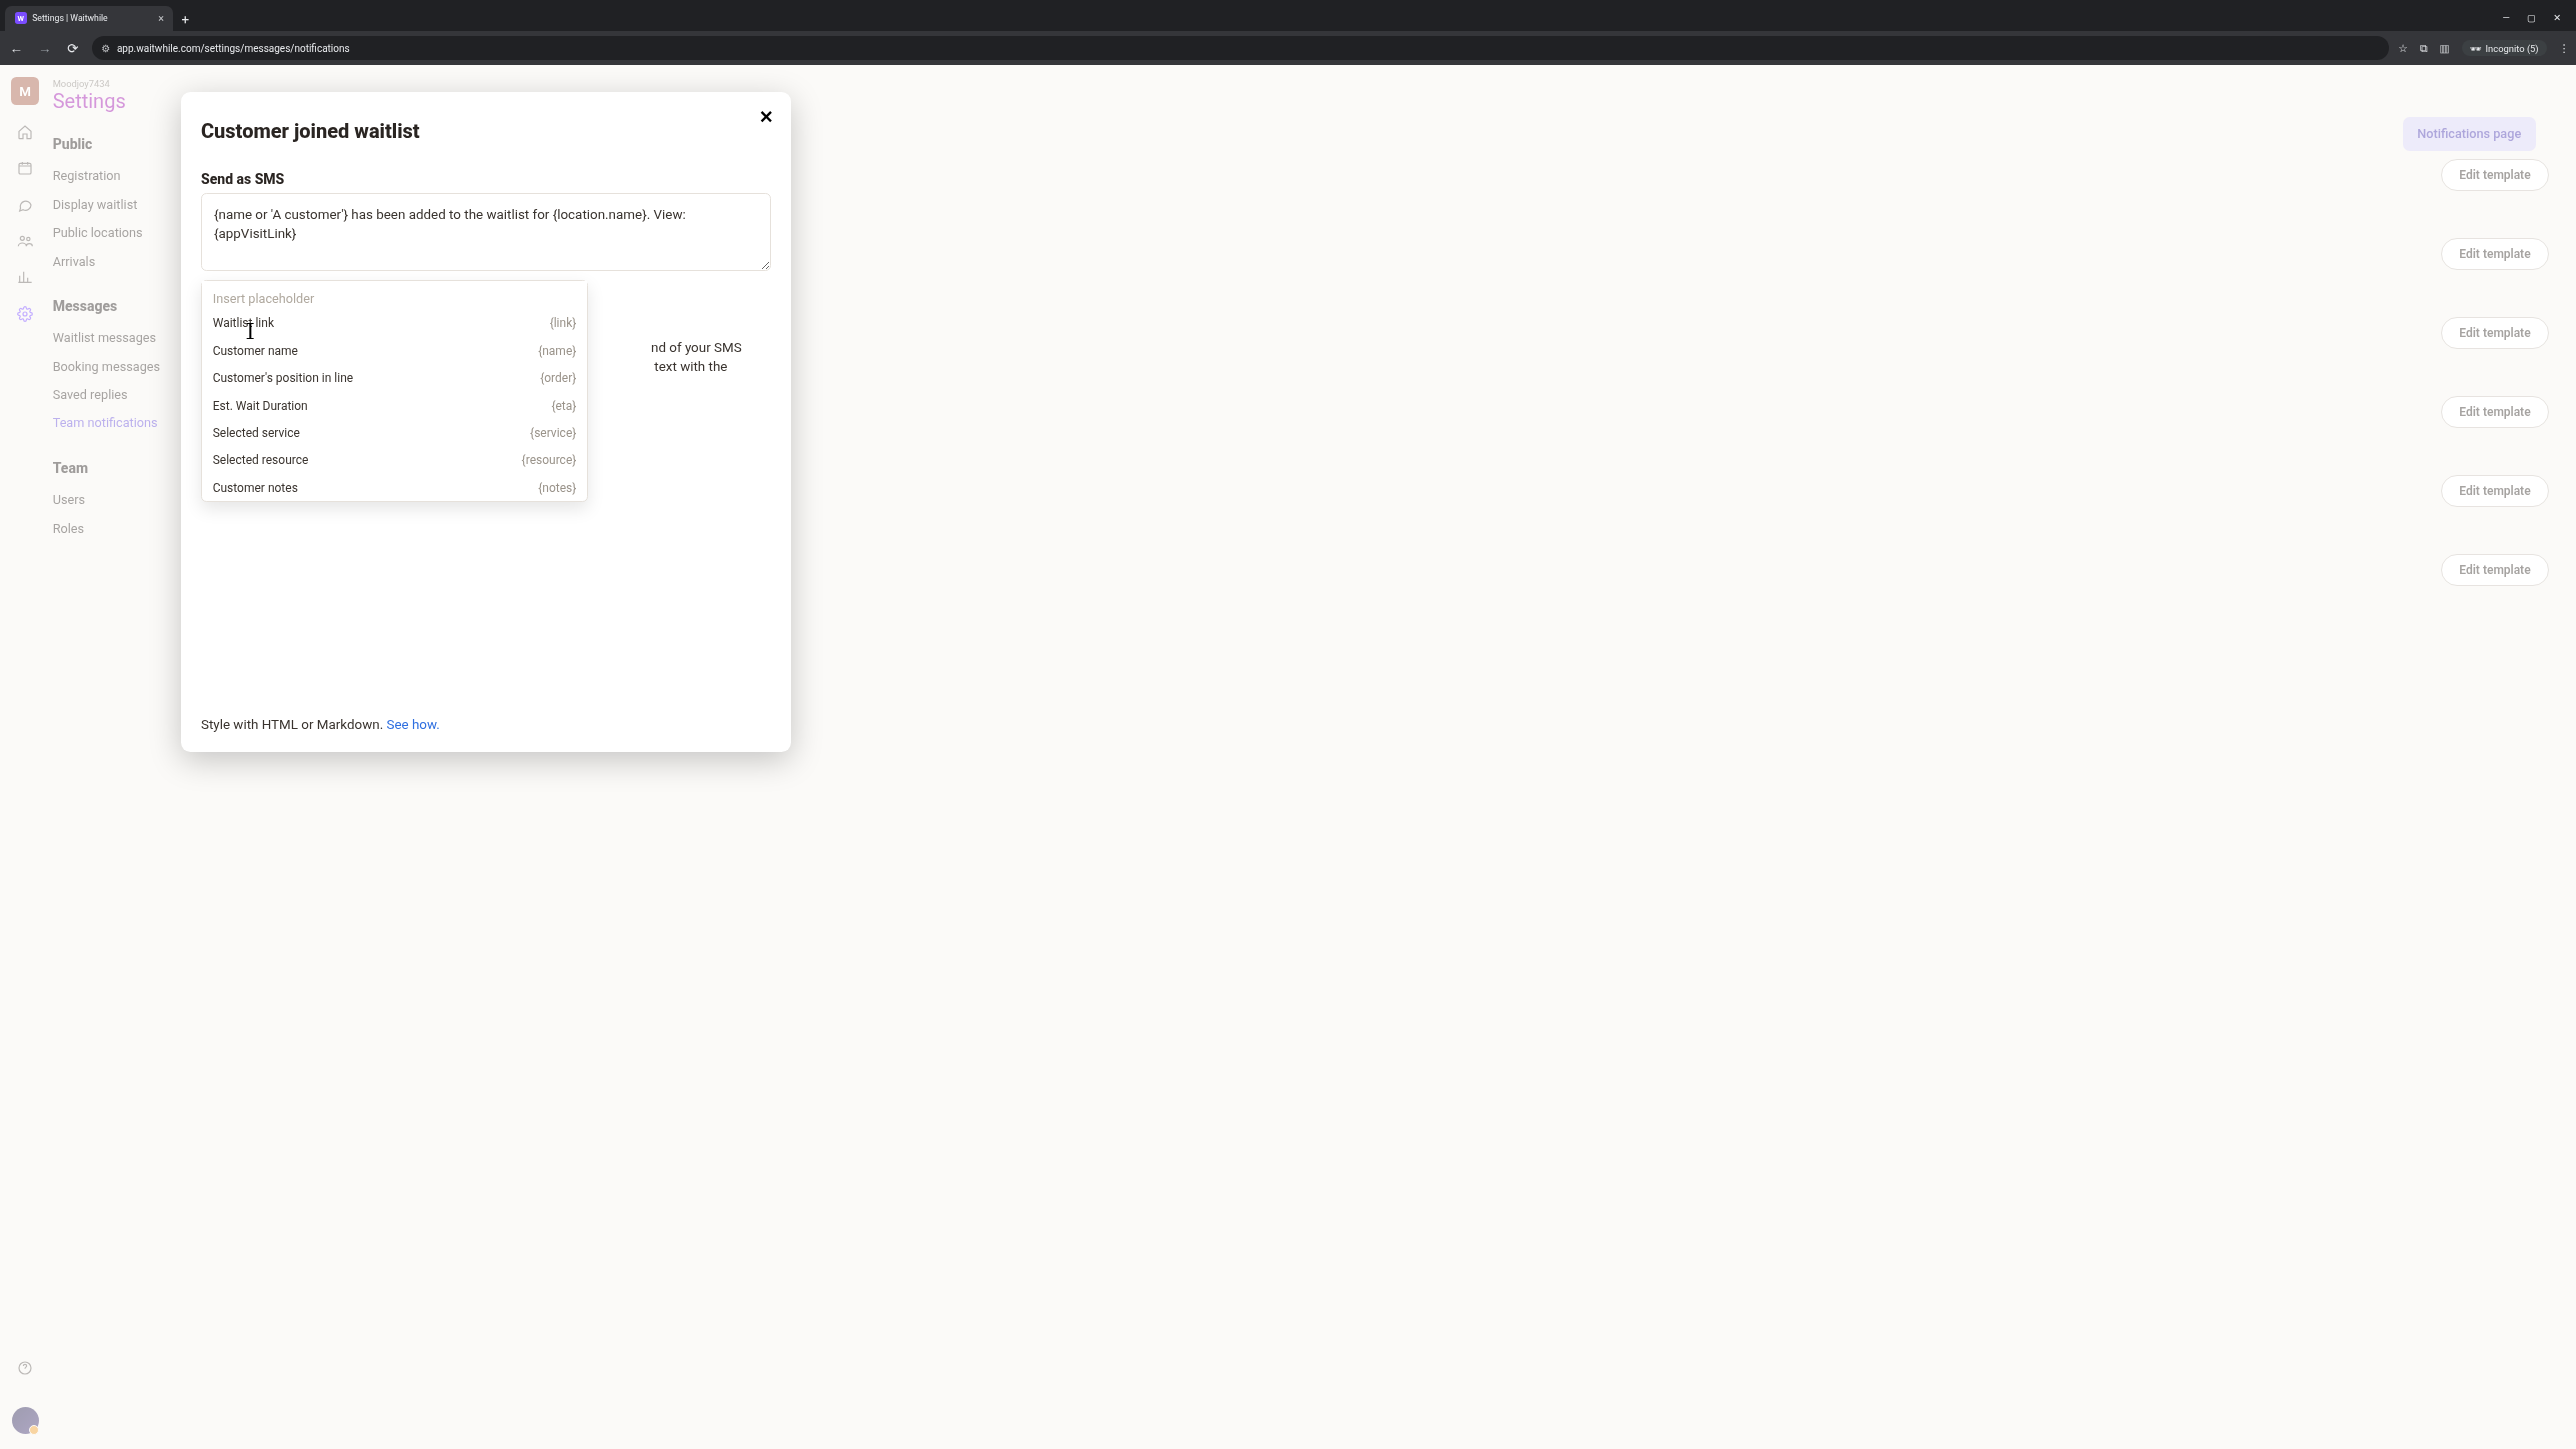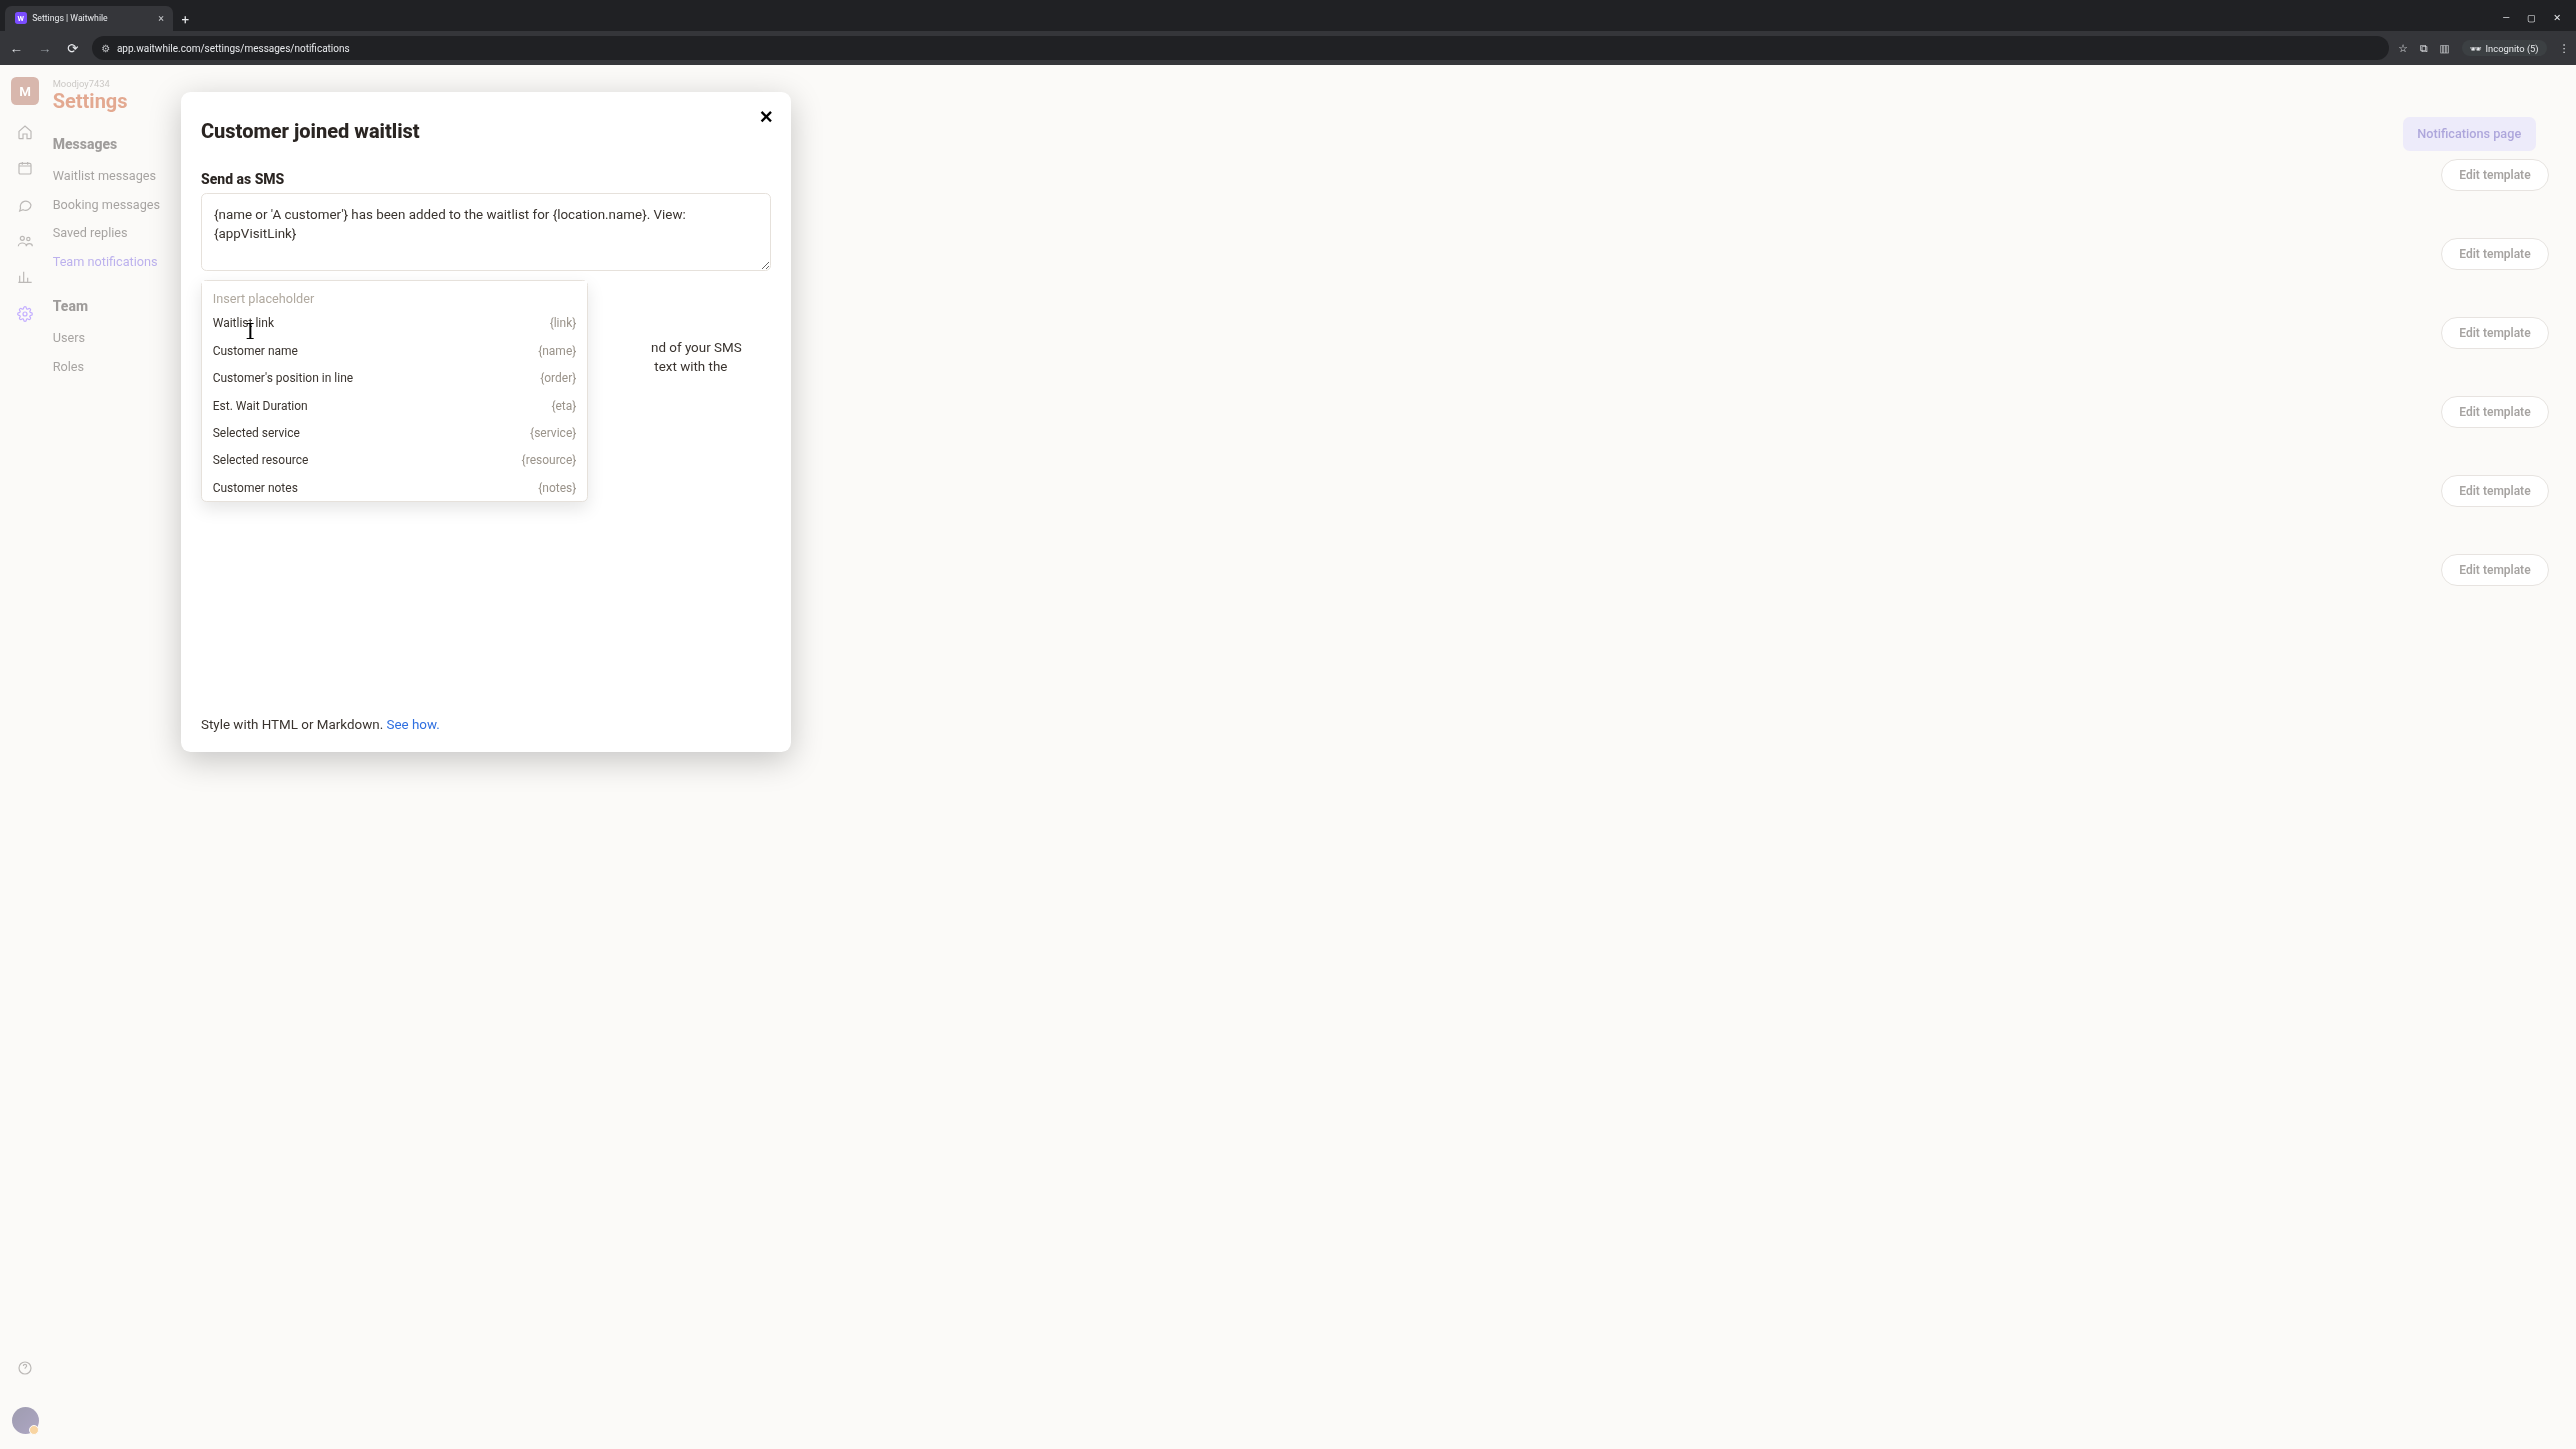--- a/index.html
+++ b/index.html
@@ -31,21 +31,21 @@
   .avatar { width: 28px; height: 28px; background: #a8604a; color: #fff; border-radius: 5.4px; display: flex; align-items: center; justify-content: center; font-size: 13.4px; font-weight: 600; }
   .rail-icon { width: 19px; height: 19px; color: #6b6560; display: flex; align-items: center; justify-content: center; }
   .rail-icon svg { width: 16px; height: 16px; stroke: currentColor; fill: none; stroke-width: 1.8; }
   .rail-icon.active { color: #7b4dff; }
   .help-icon { margin-top: auto; margin-bottom: 12px; }
   .user-thumb { width: 27px; height: 27px; border-radius: 50%; background: linear-gradient(135deg,#2a2550,#4a3a7a); margin-bottom: 14.8px; position: relative; }
   .user-thumb::after { content:""; position:absolute; right:-0.7px; bottom:-0.7px; width:8px; height:8px; background:#f0a030; border-radius:50%; border:1.3px solid #f6f3ef; }
 
   .settings-col { width: 141px; padding: 13.4px 0 0 0; }
   .org-name { color: #8a847d; font-size: 9.4px; padding-left: 2.7px; }
-  .page-title { font-size: 20px; font-weight: 700; color: #c2410c; padding-left: 2.7px; }
+  .page-title { font-size: 20px; font-weight: 400; color: #a21caf; padding-left: 2.7px; }
   .section-group { margin-top: 23px; }
   .section-head { font-size: 14px; font-weight: 800; color: #2a2522; padding-left: 2.7px; margin-bottom: 9.4px; }
   .nav-item { font-size: 12.7px; color: #3a342f; padding: 6.7px 2.7px; cursor: pointer; }
   .nav-item.active { color: #6a52d8; }
 
   .main-col { flex: 1; position: relative; padding: 16px 23px; }
   .notif-btn { position: absolute; right: 40px; top: 52px; background: #d8d2f3; color: #4a3ab0; border-radius: 6.7px; padding: 9.4px 14.8px; font-size: 12.7px; font-weight: 500; }
   .edit-btns { position: absolute; right: 27px; top: 94px; display: flex; flex-direction: column; gap: 47px; }
   .edit-btn { border: 1.3px solid #c9c2ba; border-radius: 17.4px; padding: 8px 17.4px; font-size: 12px; color: #3a342f; background: #fff; font-weight: 600; }
 
@@ -158,20 +158,27 @@
             </svg>
           </div>
         <div class="user-thumb"></div>
       </div>
 
       <div class="settings-col">
         <div class="org-name">Moodjoy7434</div>
         <div class="page-title">Settings</div>
         <div id="nav-sections">
             <div class="section-group">
+              <div class="section-head">Public</div>
+              <div class="nav-item">Registration</div>
+              <div class="nav-item">Display waitlist</div>
+              <div class="nav-item">Public locations</div>
+              <div class="nav-item">Arrivals</div>
+            </div>
+            <div class="section-group">
               <div class="section-head">Messages</div>
               <div class="nav-item">Waitlist messages</div>
               <div class="nav-item">Booking messages</div>
               <div class="nav-item">Saved replies</div>
               <div class="nav-item active">Team notifications</div>
             </div>
             <div class="section-group">
               <div class="section-head">Team</div>
               <div class="nav-item">Users</div>
               <div class="nav-item">Roles</div>

